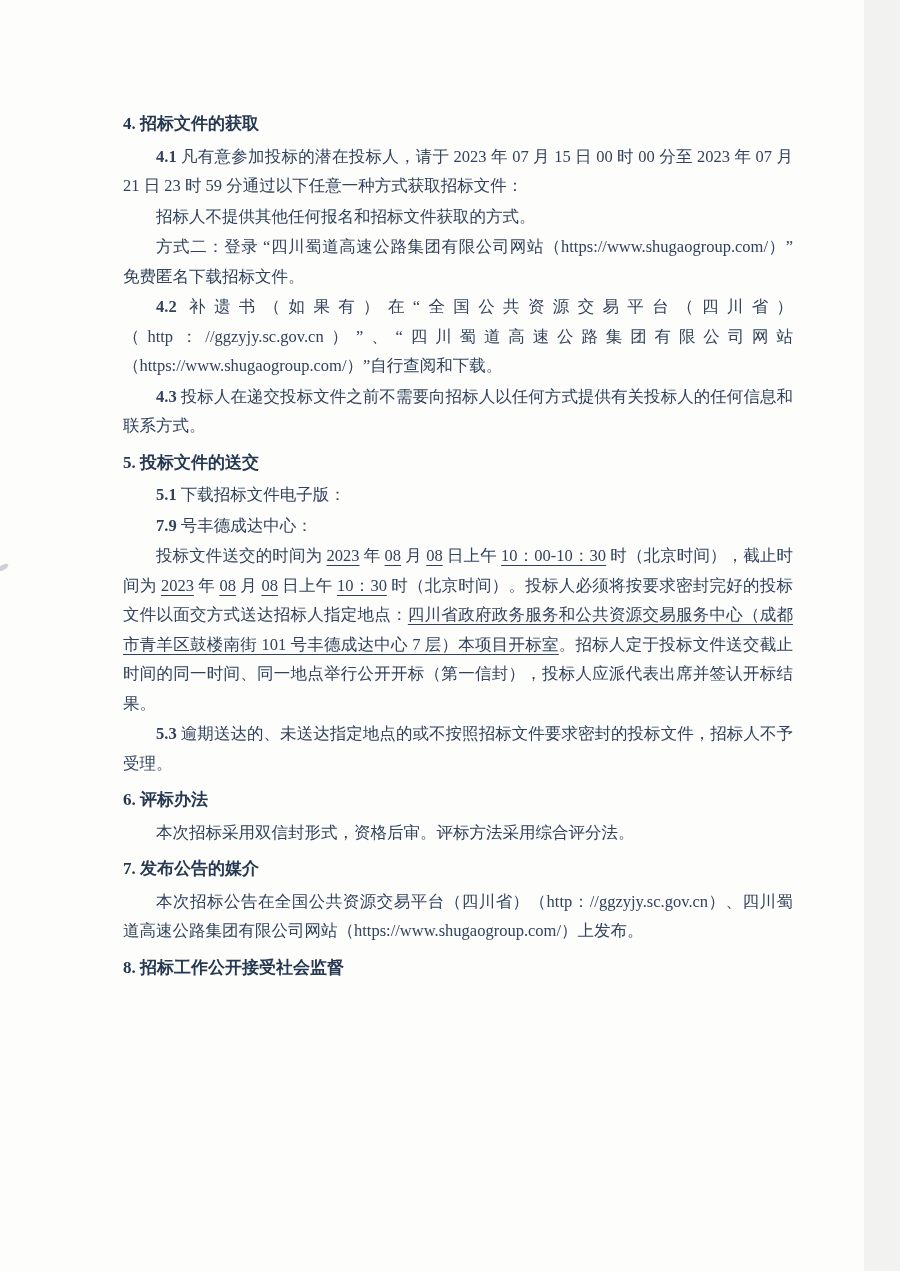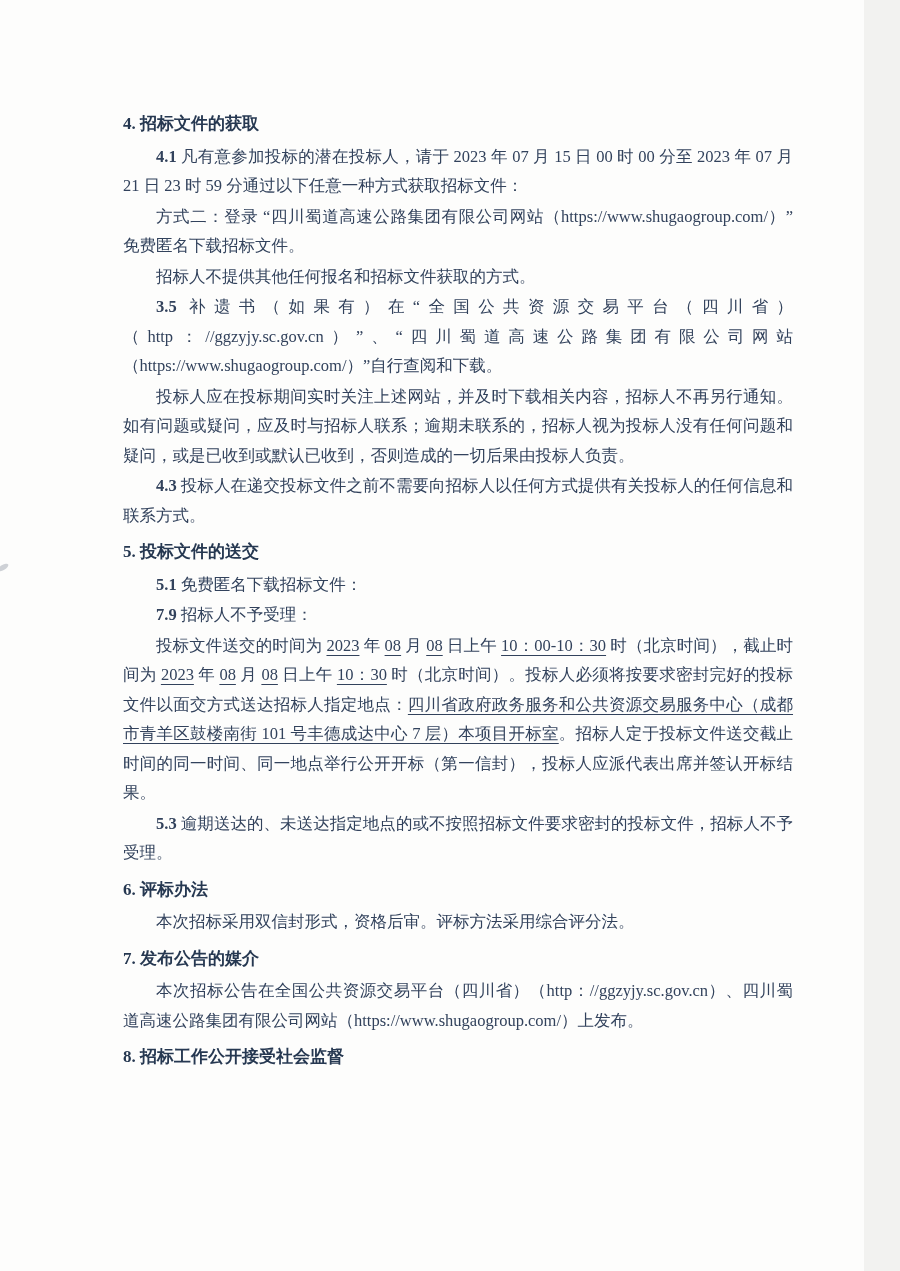--- a/index.html
+++ b/index.html
@@ -52,28 +52,27 @@
   }
 </style>
 </head>
 <body>
 
 <div class="page">
   <div class="edge-smudge"></div>
   <div class="doc-body">
       <div class="heading"><span>4. 招标文件的获取</span></div>
       <div class="para"><span class="b">4.1</span><span> 凡有意参加投标的潜在投标人，请于 2023 年 07 月 15 日 00 时 00 分至 2023 年 07 月 21 日 23 时 59 分通过以下任意一种方式获取招标文件：</span></div>
+      <div class="para"><span>招标人不提供其他任何报名和招标文件获取的方式。</span></div>
       <div class="para"><span>方式二：登录 “四川蜀道高速公路集团有限公司网站（https://www.shugaogroup.com/）” 免费匿名下载招标文件。</span></div>
-      <div class="para"><span>招标人不提供其他任何报名和招标文件获取的方式。</span></div>
-      <div class="para"><span class="b">3.5</span><span> 补遗书（如果有）在“全国公共资源交易平台（四川省）（http：//ggzyjy.sc.gov.cn）”、“四川蜀道高速公路集团有限公司网站（https://www.shugaogroup.com/）”自行查阅和下载。</span></div>
-      <div class="para"><span>投标人应在投标期间实时关注上述网站，并及时下载相关内容，招标人不再另行通知。如有问题或疑问，应及时与招标人联系；逾期未联系的，招标人视为投标人没有任何问题和疑问，或是已收到或默认已收到，否则造成的一切后果由投标人负责。</span></div>
+      <div class="para"><span class="b">4.2</span><span> 补遗书（如果有）在“全国公共资源交易平台（四川省）（http：//ggzyjy.sc.gov.cn）”、“四川蜀道高速公路集团有限公司网站（https://www.shugaogroup.com/）”自行查阅和下载。</span></div>
       <div class="para"><span class="b">4.3</span><span> 投标人在递交投标文件之前不需要向招标人以任何方式提供有关投标人的任何信息和联系方式。</span></div>
       <div class="heading"><span>5. 投标文件的送交</span></div>
-      <div class="para"><span class="b">5.1</span><span> 免费匿名下载招标文件：</span></div>
-      <div class="para"><span class="b">7.9</span><span> 招标人不予受理：</span></div>
+      <div class="para"><span class="b">5.1</span><span> 下载招标文件电子版：</span></div>
+      <div class="para"><span class="b">7.9</span><span> 号丰德成达中心：</span></div>
       <div class="para"><span>投标文件送交的时间为 </span><span class="u">2023</span><span> 年 </span><span class="u">08</span><span> 月 </span><span class="u">08</span><span> 日上午 </span><span class="u">10：00-10：30</span><span> 时（北京时间），截止时间为 </span><span class="u">2023</span><span> 年 </span><span class="u">08</span><span> 月 </span><span class="u">08</span><span> 日上午 </span><span class="u">10：30</span><span> 时（北京时间）。投标人必须将按要求密封完好的投标文件以面交方式送达招标人指定地点：</span><span class="u">四川省政府政务服务和公共资源交易服务中心（成都市青羊区鼓楼南街 101 号丰德成达中心 7 层）本项目开标室</span><span>。招标人定于投标文件送交截止时间的同一时间、同一地点举行公开开标（第一信封），投标人应派代表出席并签认开标结果。</span></div>
       <div class="para"><span class="b">5.3</span><span> 逾期送达的、未送达指定地点的或不按照招标文件要求密封的投标文件，招标人不予受理。</span></div>
       <div class="heading"><span>6. 评标办法</span></div>
       <div class="para"><span>本次招标采用双信封形式，资格后审。评标方法采用综合评分法。</span></div>
       <div class="heading"><span>7. 发布公告的媒介</span></div>
       <div class="para"><span>本次招标公告在全国公共资源交易平台（四川省）（http：//ggzyjy.sc.gov.cn）、四川蜀道高速公路集团有限公司网站（https://www.shugaogroup.com/）上发布。</span></div>
       <div class="heading"><span>8. 招标工作公开接受社会监督</span></div>
     </div>
 </div>
 

